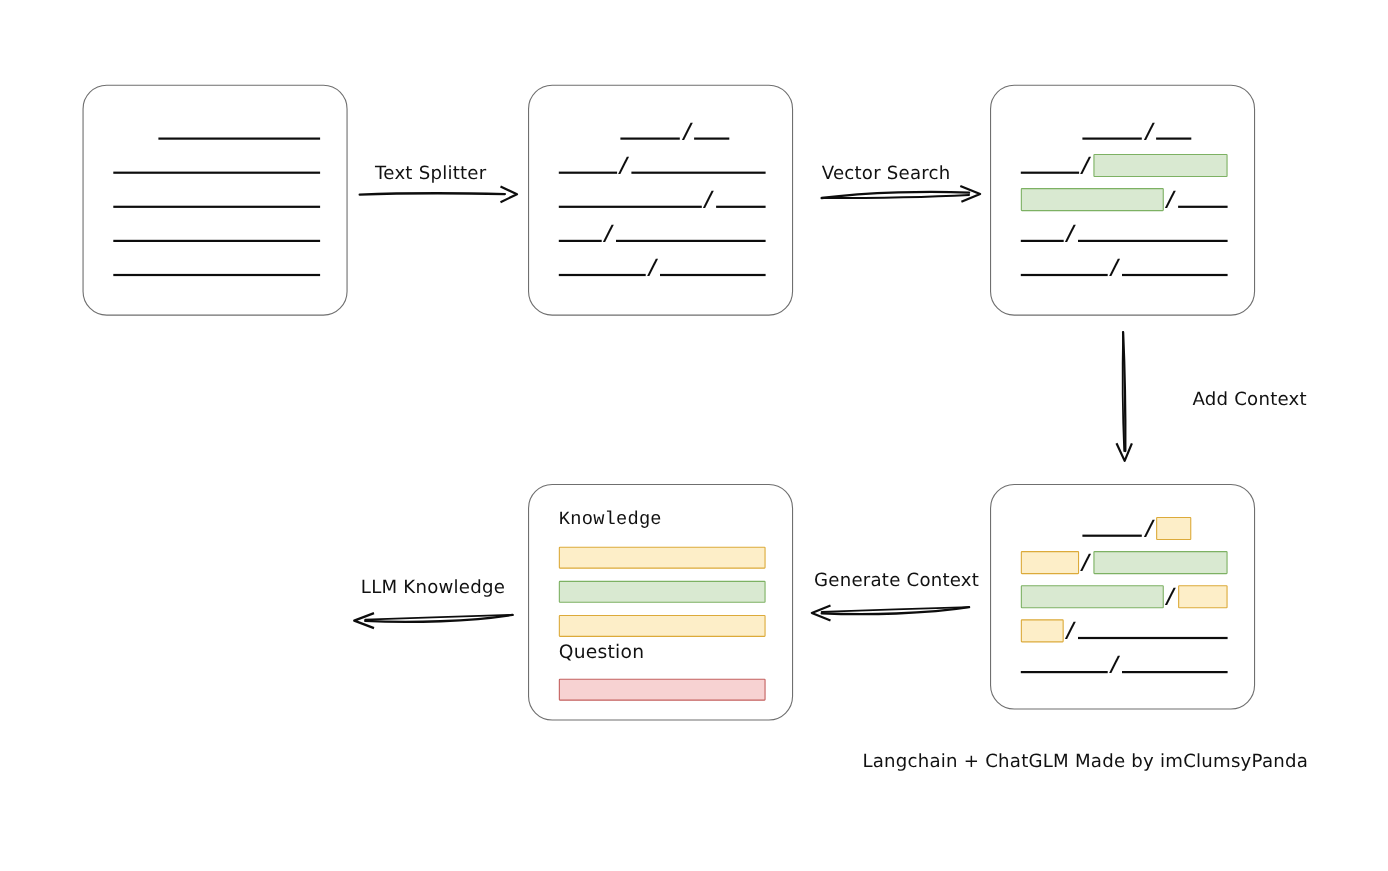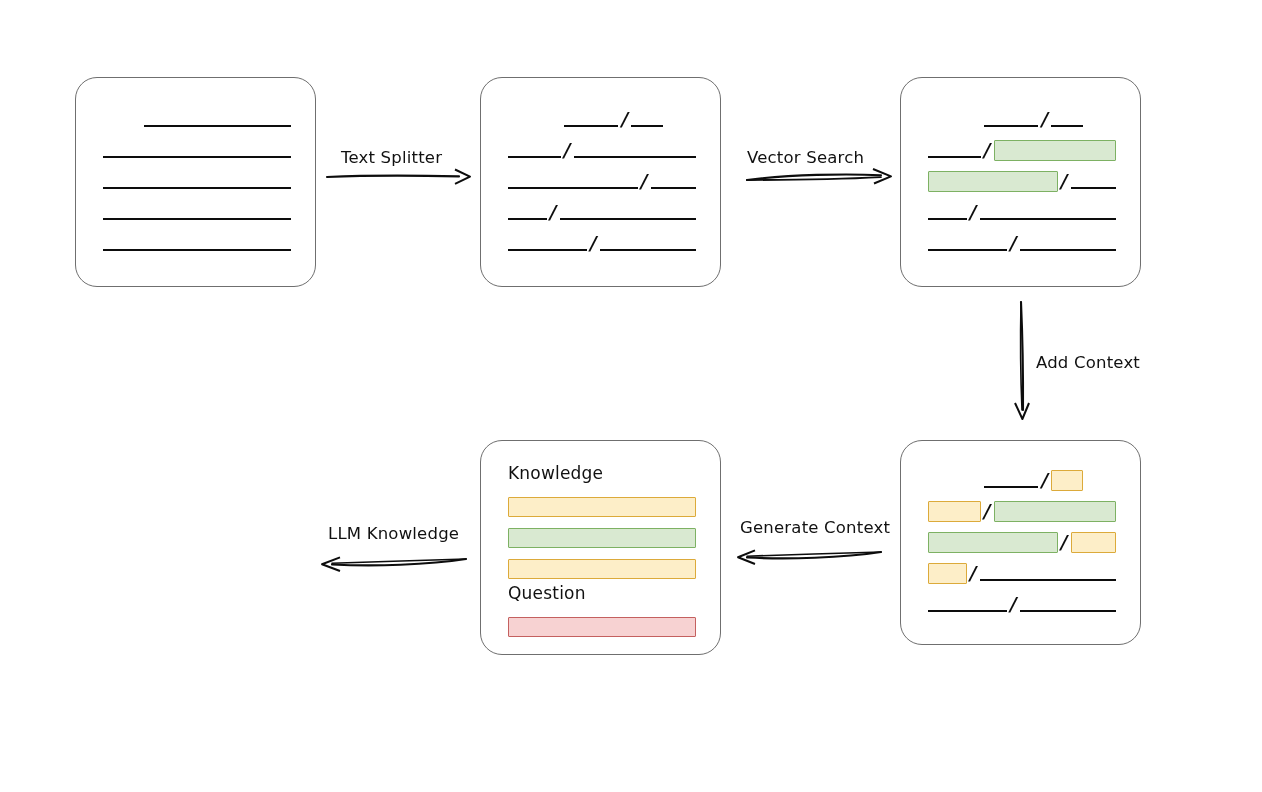--- a/index.html
+++ b/index.html
@@ -208,21 +208,21 @@
         </div>
         <div class="line-row" style="top: 152px; padding-left: 27px;">
           <div class="seg-rule" style="width: 78.75px; flex: 0 0 auto;"></div>
           <div class="slash" style="flex: 0 0 13px; text-align: center;">/</div>
           <div class="seg-rule" style="width: 96.25px; flex: 0 0 auto;"></div>
         </div>
       </div>
   </div>
 
   <div class="doc-box" style="left:480px;top:440px;width:241px;height:215px;">
-    <div class="box-title" style="left:27px;top:22px;">Knowledge</div>
+    <div class="box-title" style="left:27px;top:22px;font-family:Liberation Mono, monospace;">Knowledge</div>
     <div id="kbars">
         <div class="kbar" style="left: 27px; width: 188px; top: 56px; background: rgb(253, 238, 200); border: 1.6px solid rgb(220, 170, 58);"></div>
         <div class="kbar" style="left: 27px; width: 188px; top: 87px; background: rgb(217, 233, 209); border: 1.6px solid rgb(125, 177, 99);"></div>
         <div class="kbar" style="left: 27px; width: 188px; top: 118px; background: rgb(253, 238, 200); border: 1.6px solid rgb(220, 170, 58);"></div>
       </div>
     <div class="box-title" style="left:27px;top:142px;">Question</div>
     <div id="qbars">
         <div class="kbar" style="left: 27px; width: 188px; top: 176px; background: rgb(247, 210, 210); border: 1.6px solid rgb(196, 96, 95);"></div>
       </div>
   </div>
@@ -234,35 +234,36 @@
     <path d="M130,6.5 L145,13.6 L130,20.8" stroke="#0d0d0d" stroke-width="2" fill="none" stroke-linejoin="round"></path>
   </svg>
 
   <div class="arrow-label" style="left:747px;top:148px;">Vector Search</div>
   <svg class="arrow-svg" style="left:745px;top:163px;" width="150" height="28" viewBox="0 0 150 28">
     <path d="M2,17 C45,11.5 100,10.5 136,12.2" stroke="#0d0d0d" stroke-width="2.1" fill="none" stroke-linecap="round"></path>
     <path d="M2,17 C48,17 102,16 136,14.2" stroke="#0d0d0d" stroke-width="1.8" fill="none" stroke-linecap="round"></path>
     <path d="M128,6 L146,13.4 L129,20.5" stroke="#0d0d0d" stroke-width="2" fill="none" stroke-linejoin="round"></path>
   </svg>
 
-  <div class="arrow-label" style="left:1036px;top:353px;">Add Context</div>
+  <div class="arrow-label" style="left:1084px;top:353px;">Add Context</div>
   <svg class="arrow-svg" style="left:1006px;top:300px;" width="34" height="122" viewBox="0 0 34 122">
     <path d="M15,2 C16.6,38 17.2,78 17,110" stroke="#0d0d0d" stroke-width="2.1" fill="none" stroke-linecap="round"></path>
     <path d="M15,2 C14.2,40 14.6,78 16,110" stroke="#0d0d0d" stroke-width="1.6" fill="none" stroke-linecap="round"></path>
     <path d="M9,103 L16.4,119 L23,103" stroke="#0d0d0d" stroke-width="2" fill="none" stroke-linejoin="round"></path>
   </svg>
 
   <div class="arrow-label" style="left:740px;top:518px;">Generate Context</div>
   <svg class="arrow-svg" style="left:735px;top:542px;" width="150" height="28" viewBox="0 0 150 28">
     <path d="M146,10 C108,16 52,17.5 12,15.5" stroke="#0d0d0d" stroke-width="2.1" fill="none" stroke-linecap="round"></path>
     <path d="M146,10 C106,11 52,13 12,14.2" stroke="#0d0d0d" stroke-width="1.6" fill="none" stroke-linecap="round"></path>
     <path d="M20,8.4 L3,15.2 L20,22" stroke="#0d0d0d" stroke-width="2" fill="none" stroke-linejoin="round"></path>
   </svg>
 
   <div class="arrow-label" style="left:328px;top:524px;">LLM Knowledge</div>
   <svg class="arrow-svg" style="left:318px;top:548px;" width="152" height="28" viewBox="0 0 152 28">
     <path d="M148,11 C110,17 56,18.5 14,16.5" stroke="#0d0d0d" stroke-width="2.1" fill="none" stroke-linecap="round"></path>
     <path d="M148,11 C108,12 56,14 14,15.2" stroke="#0d0d0d" stroke-width="1.6" fill="none" stroke-linecap="round"></path>
     <path d="M22,9.4 L4,16.2 L22,23" stroke="#0d0d0d" stroke-width="2" fill="none" stroke-linejoin="round"></path>
   </svg>
 
+  <div class="footer-note" style="left:784px;top:682px;">Langchain + ChatGLM Made by imClumsyPanda</div>
 
 </div>
 
 </body></html>

